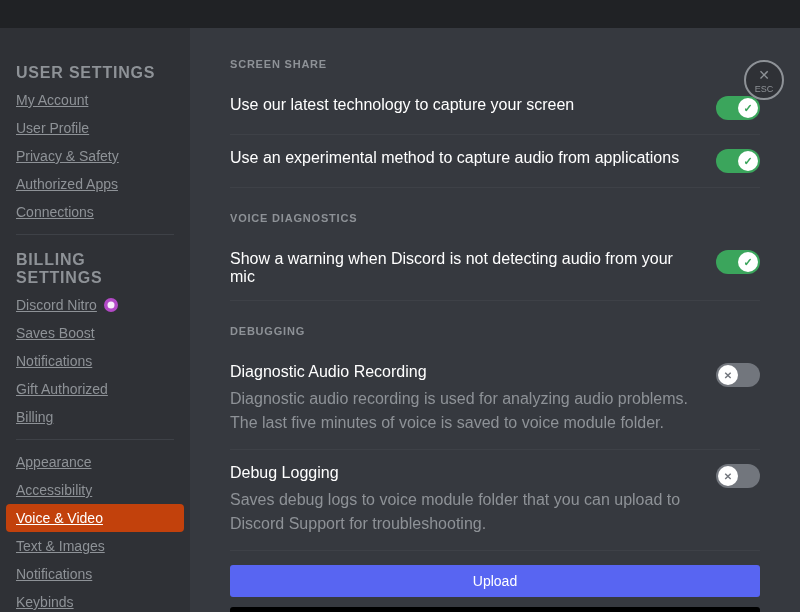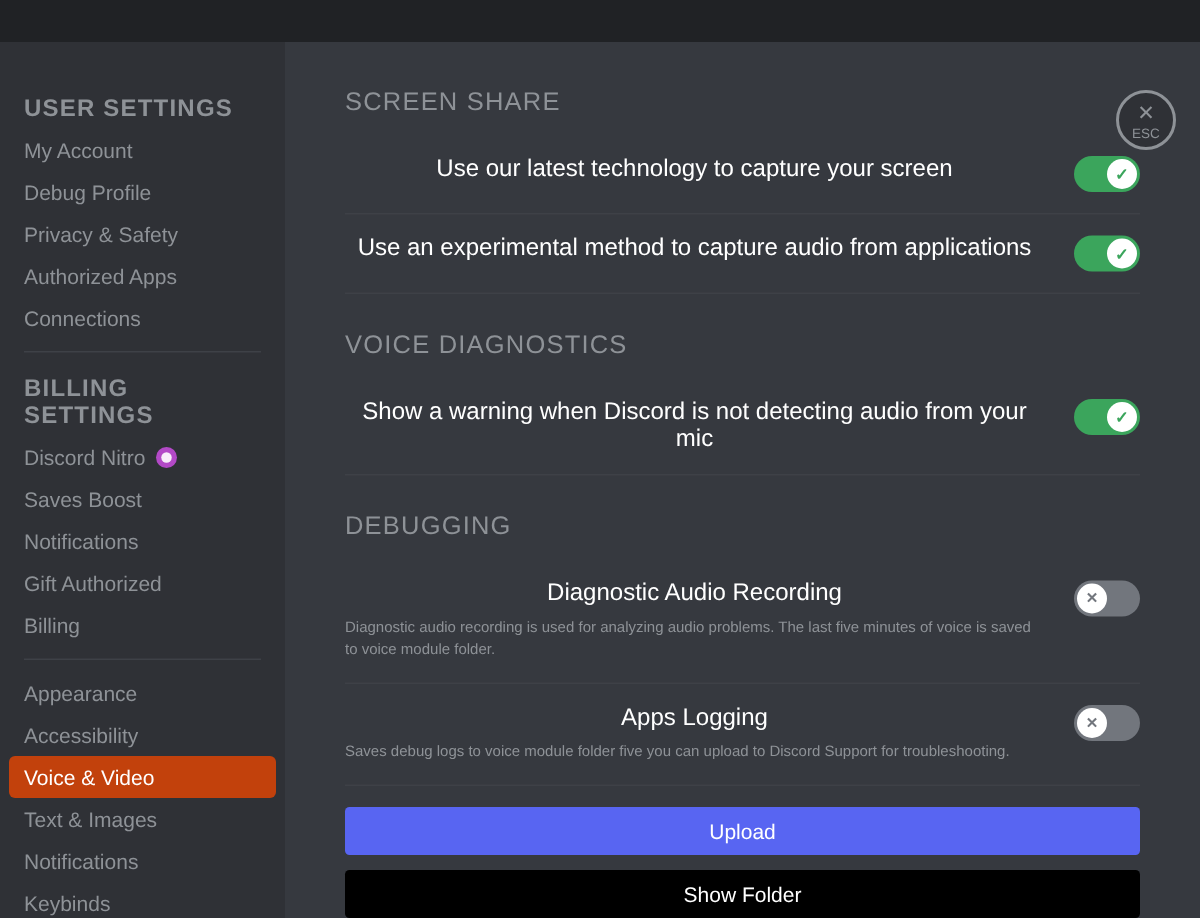--- a/index.html
+++ b/index.html
@@ -62,20 +62,21 @@
       margin-top: 8px;
     }
     .sidebar-item {
       display: flex;
       padding: 6px 10px;
       border-radius: 4px;
       cursor: pointer;
       font-size: 14px;
       color: #8e9297;
       position: relative;
+      text-decoration: underline;
     }
     .sidebar-item.active {
       background: #c2410c;
       color: #fff;
     }
     .sidebar-item .nitro-icon {
       margin-left: 6px;
       display: inline-flex;
       align-items: center;
     }
@@ -87,32 +88,31 @@
     
     .main-content {
       flex: 1;
       background: #36393f;
       overflow-y: auto;
       padding: 30px 40px 40px 40px;
     }
     .main-content::-webkit-scrollbar { width: 6px; }
     .main-content::-webkit-scrollbar-thumb { background: #202225; border-radius: 3px; }
     .section-header {
-      font-size: 17px;
-      font-weight: 400;
+      font-size: 11px;
+      font-weight: 700;
       color: #8e9297;
       text-transform: uppercase;
       letter-spacing: 0.8px;
       margin-bottom: 12px;
     }
     .setting-label {
       font-size: 16px;
       color: #fff;
       font-weight: 500;
-      text-align: center;
     }
     .toggle {
       width: 44px;
       height: 24px;
       border-radius: 12px;
       display: flex;
       align-items: center;
       padding: 2px;
       cursor: pointer;
       flex-shrink: 0;
@@ -142,21 +142,21 @@
     }
     .toggle-knob .x {
       color: #72767d;
       font-size: 10px;
       font-weight: 700;
     }
     .section-block {
       margin-bottom: 24px;
     }
     .setting-description {
-      font-size: 10px;
+      font-size: 16px;
       color: #8e9297;
       margin-top: 6px;
       line-height: 1.5;
       max-width: 480px;
     }
     .setting-group {
       display: flex;
       align-items: flex-start;
       justify-content: space-between;
       padding: 14px 0;
@@ -228,21 +228,21 @@
 </div>
 
 <div class="app-body">
 
   <div class="sidebar" id="sidebar-container">
       <div class="sidebar-section-label">USER SETTINGS</div>
       <div class="sidebar-item">
         <span>My Account</span>
       </div>
       <div class="sidebar-item">
-        <span>Debug Profile</span>
+        <span>User Profile</span>
       </div>
       <div class="sidebar-item">
         <span>Privacy &amp; Safety</span>
       </div>
       <div class="sidebar-item">
         <span>Authorized Apps</span>
       </div>
       <div class="sidebar-item">
         <span>Connections</span>
       </div>
@@ -343,22 +343,22 @@
           <div class="setting-group-control">
             <div class="toggle off">
               <div class="toggle-knob">
                 <span class="x">✕</span>
               </div>
             </div>
           </div>
         </div>
         <div class="setting-group">
           <div class="setting-group-text">
-            <div class="setting-label">Apps Logging</div>
-            <div class="setting-description">Saves debug logs to voice module folder five you can upload to Discord Support for troubleshooting.</div>
+            <div class="setting-label">Debug Logging</div>
+            <div class="setting-description">Saves debug logs to voice module folder that you can upload to Discord Support for troubleshooting.</div>
           </div>
           <div class="setting-group-control">
             <div class="toggle off">
               <div class="toggle-knob">
                 <span class="x">✕</span>
               </div>
             </div>
           </div>
         </div>
         <div class="btn-row">

